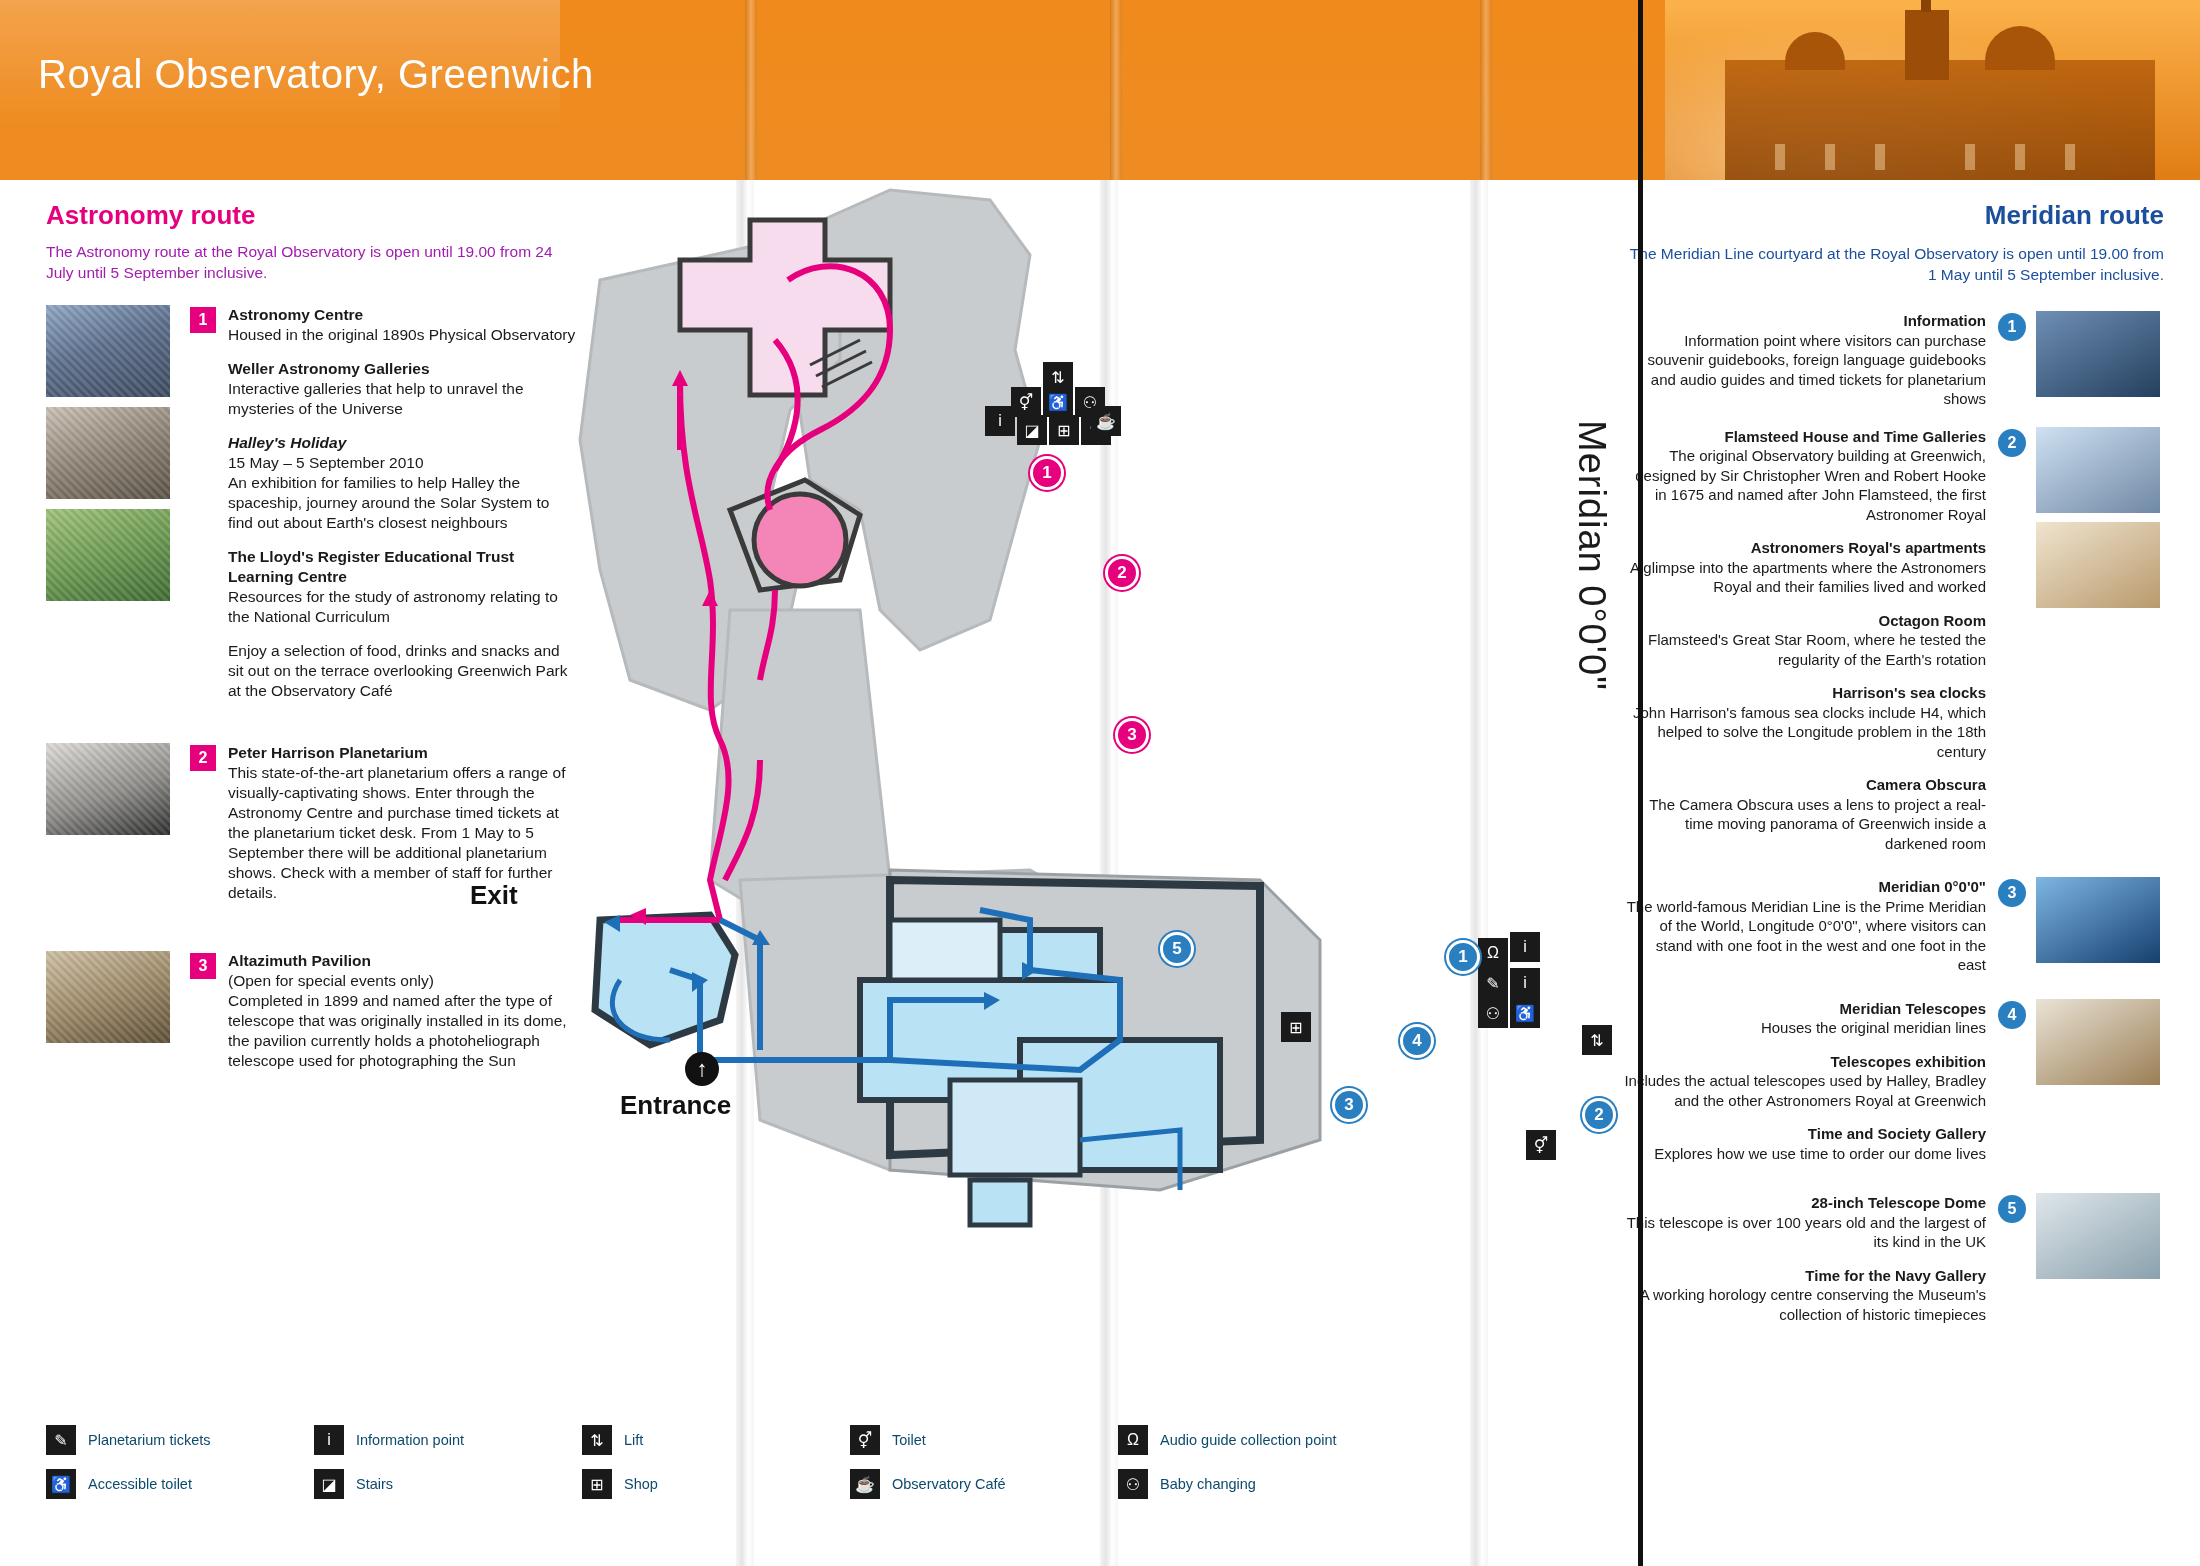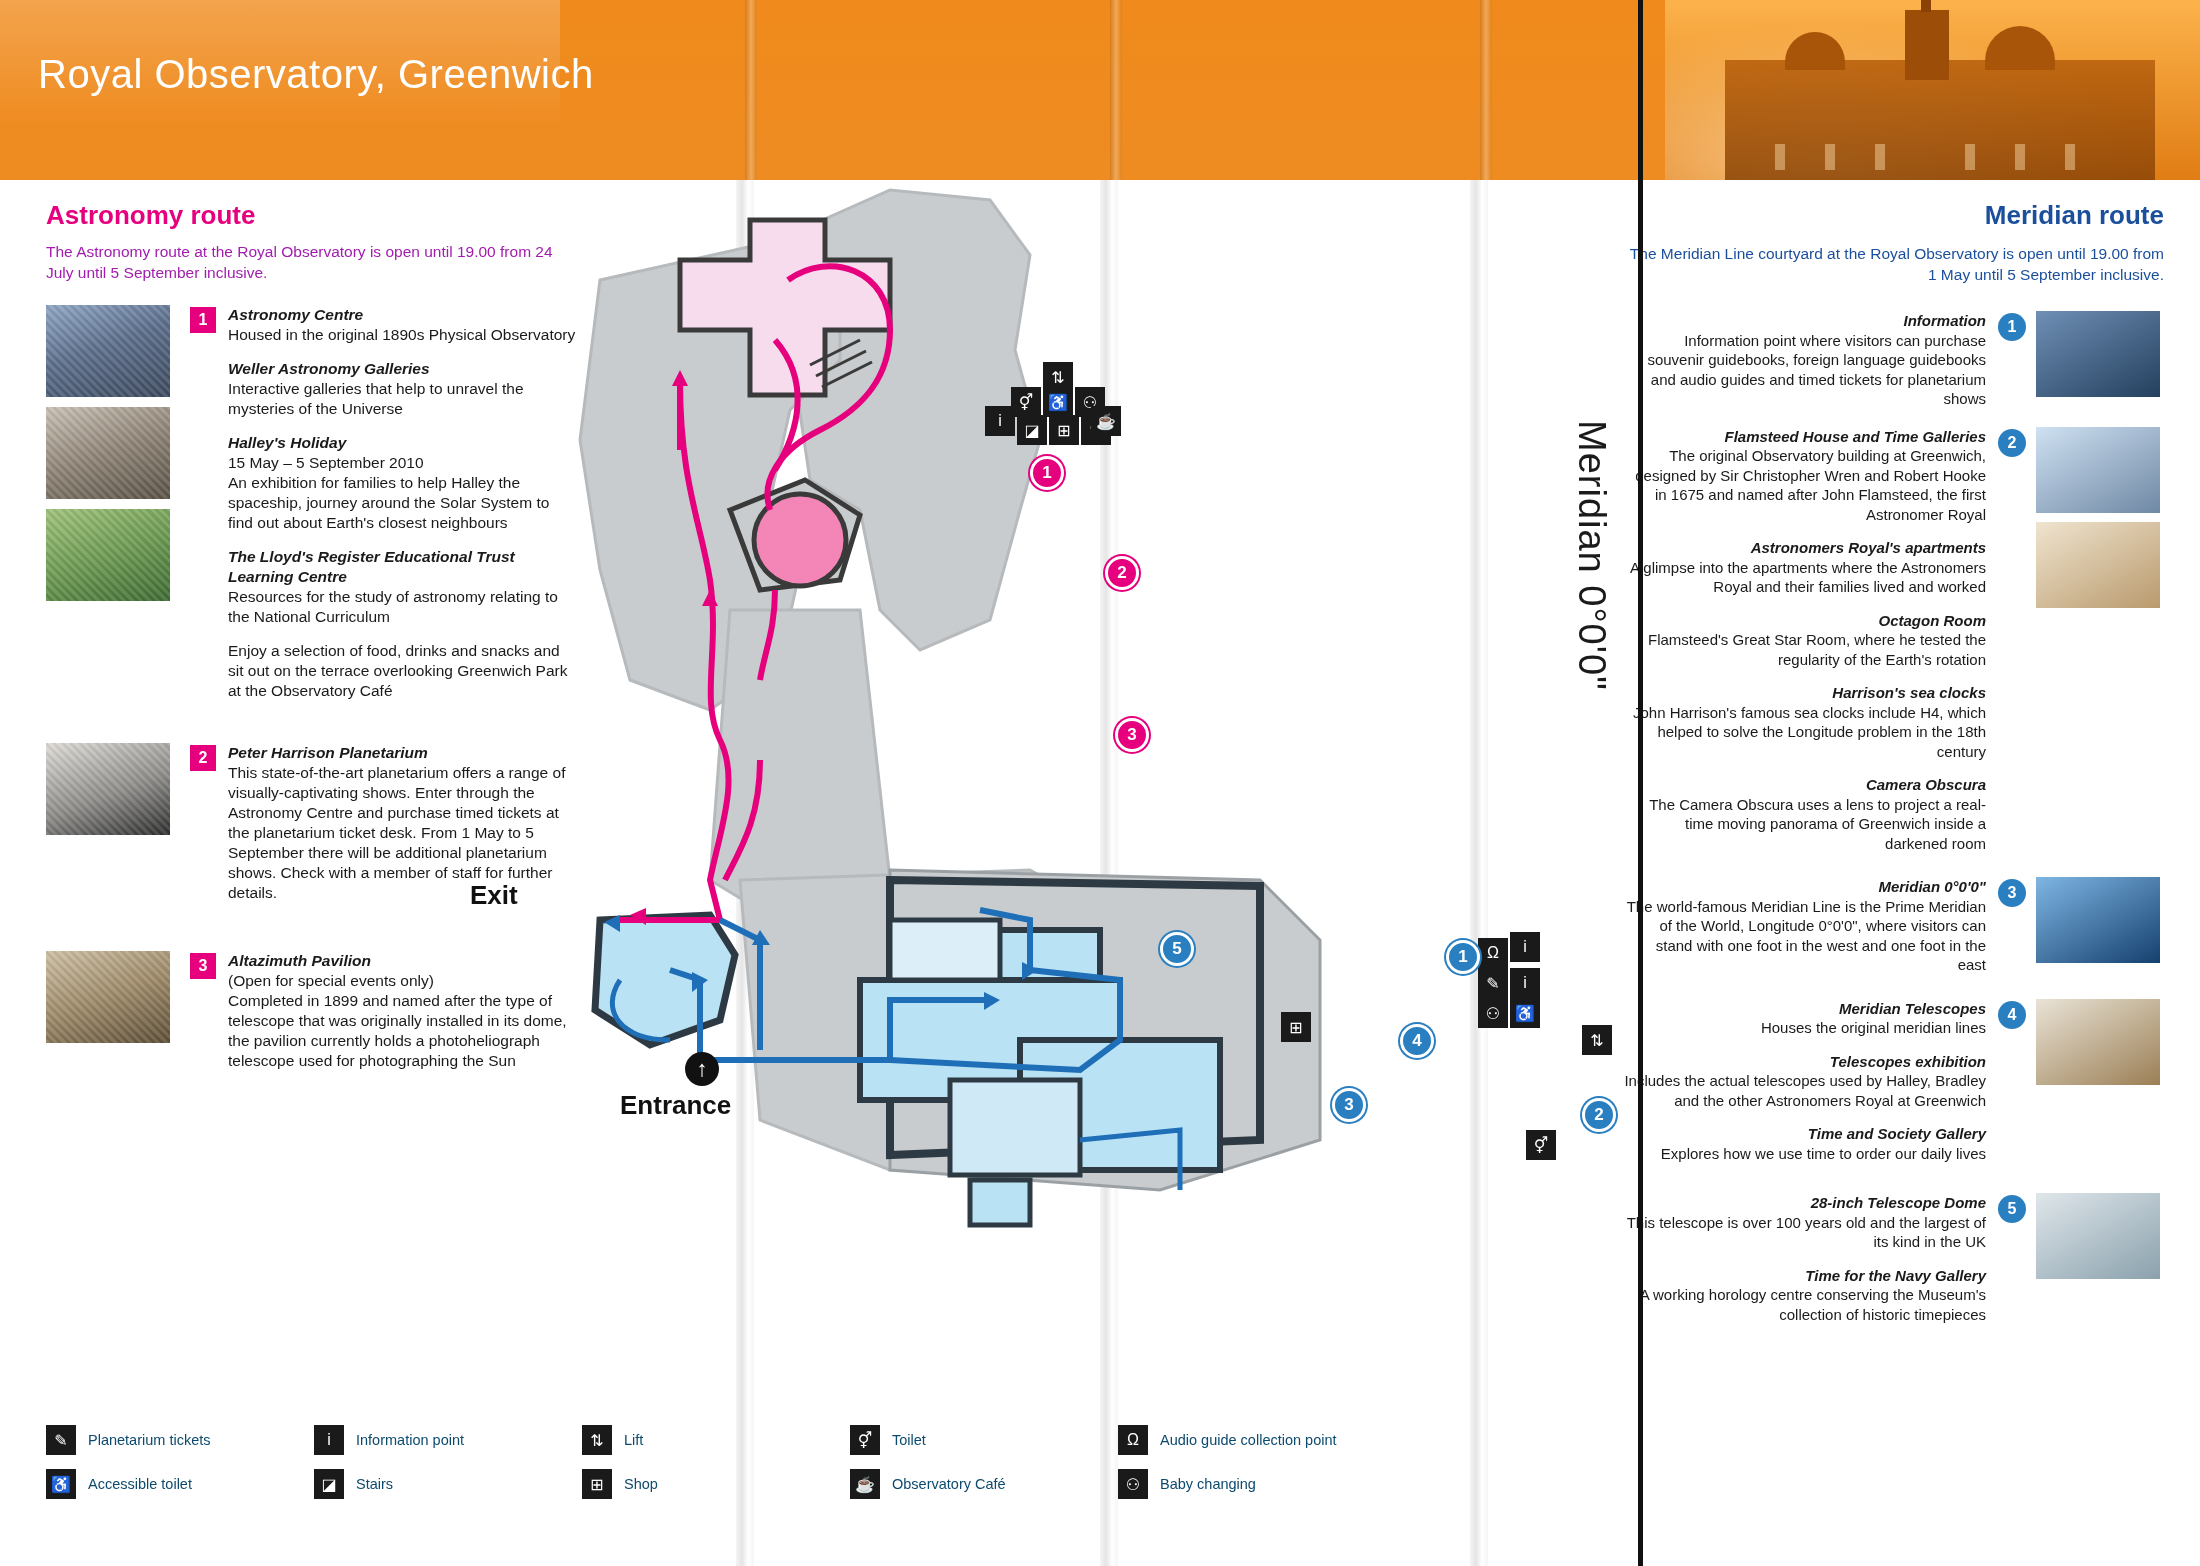--- a/index.html
+++ b/index.html
@@ -72,21 +72,21 @@
   .t3 { background:linear-gradient(160deg,#9fc27a 0%,#6d9a53 50%,#3f6b33 100%); }
   .t4 { background:linear-gradient(160deg,#dedbd6 0%,#8d8c89 55%,#2e2e2e 100%); }
   .t5 { background:linear-gradient(160deg,#cdbfa4 0%,#9e8a69 50%,#5e4f38 100%); }
   .num-badge {
     width:26px; height:26px; flex:0 0 26px; margin:2px 12px 0 14px;
     color:#fff; font-size:16px; font-weight:bold; display:flex;
     align-items:center; justify-content:center;
   }
   .pink-badge { background:#e6007e; }
   .entry-body { flex:1 1 auto; font-size:15.5px; line-height:20px; color:#1a1a1a; }
-  .eb-head { font-weight:bold;font-style:italic; }
+  .eb-head { font-weight:bold; }
   .eb-head-i { font-style:italic; font-weight:bold; }
   .eb-p { margin:0 0 14px 0; }
   .eb-p.last { margin-bottom:0; }
 
   
   .right-col { position:absolute; right:36px; top:20px; width:540px; text-align:right; }
   .route-title-right { color:#1b4f9c; font-size:26px; font-weight:bold; margin:0 0 12px 0;}
   .route-sub-right { color:#1b4f9c; font-size:15.5px; line-height:21px; margin:0 0 24px 0;}
   .r-entry { display:flex; justify-content:flex-end; margin-bottom:16px; }
   .r-body { font-size:15px; line-height:19.5px; color:#1a1a1a; text-align:right; flex:1 1 auto;}
@@ -308,21 +308,21 @@
         <p class="eb-p">
           <span class="eb-head">Meridian Telescopes</span><br>
           <span>Houses the original meridian lines</span>
         </p>
         <p class="eb-p">
           <span class="eb-head">Telescopes exhibition</span><br>
           <span>Includes the actual telescopes used by Halley, Bradley and the other Astronomers Royal at Greenwich</span>
         </p>
         <p class="eb-p last">
           <span class="eb-head">Time and Society Gallery</span><br>
-          <span>Explores how we use time to order our daily lives</span>
+          <span>Explores how we use time to order our dome lives</span>
         </p>
       </div>
       <div class="r-badge">4</div>
       <div class="r-thumbs">
         <div class="r-thumb rt5"></div>
       </div>
     </div>
 
     <div class="r-entry" style="margin-top:30px">
       <div class="r-body">

